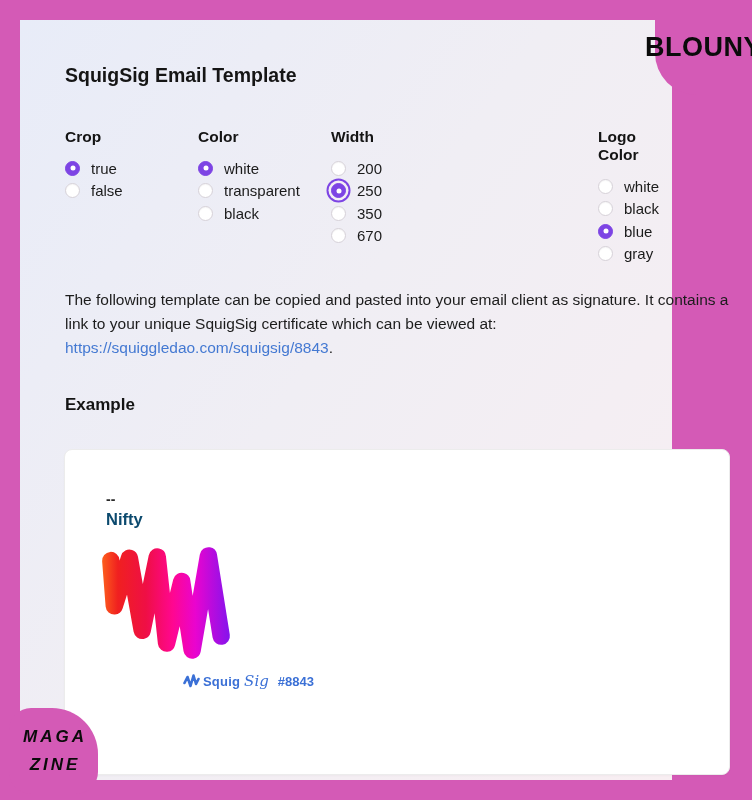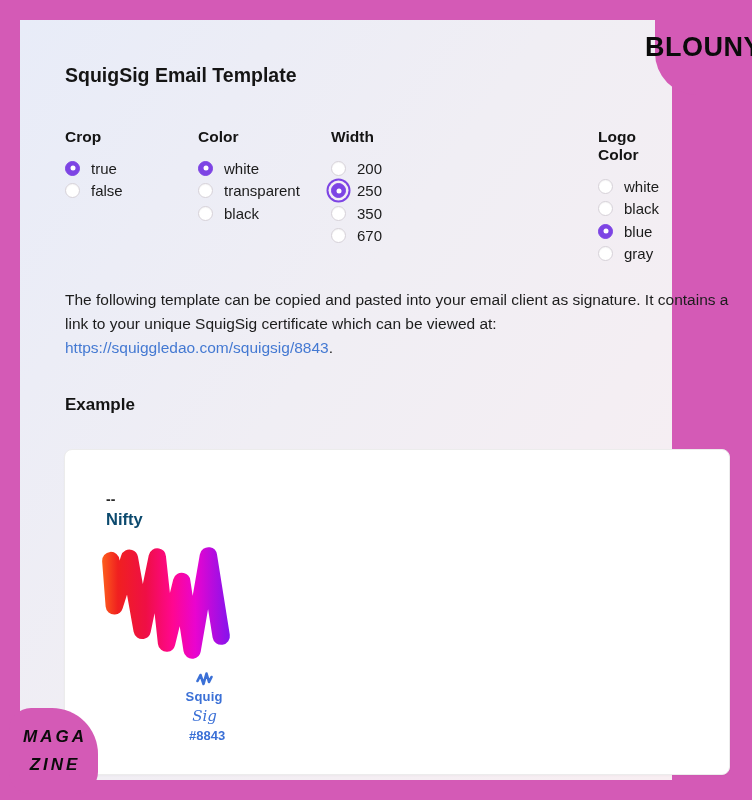--- a/index.html
+++ b/index.html
@@ -111,21 +111,21 @@
     font-size:14px; font-weight:bold; color:#2a2a2a;
   }
   .sig-name {
     position:absolute; left:41px; top:60px;
     font-size:16.5px; font-weight:bold; color:#0c4a6e;
   }
   .squiggle { position:absolute; left:34px; top:92px; }
   .sig-logo {
     position:absolute; left:118px; top:222px;
     display:flex; align-items:center; gap:3px;
-    color:#3b70d6; font-size:13px;flex-direction:column;
+    color:#3b70d6; font-size:13px;
   }
   .sig-logo .brand-bold { font-weight:bold; letter-spacing:0.2px; }
   .sig-logo .brand-script {
     font-family:"DejaVu Serif", serif;
     font-style:italic; font-size:15px; margin-left:1px;
   }
   .sig-logo .cert-number { font-weight:bold; margin-left:6px; }
 </style>
 </head>
 <body>

